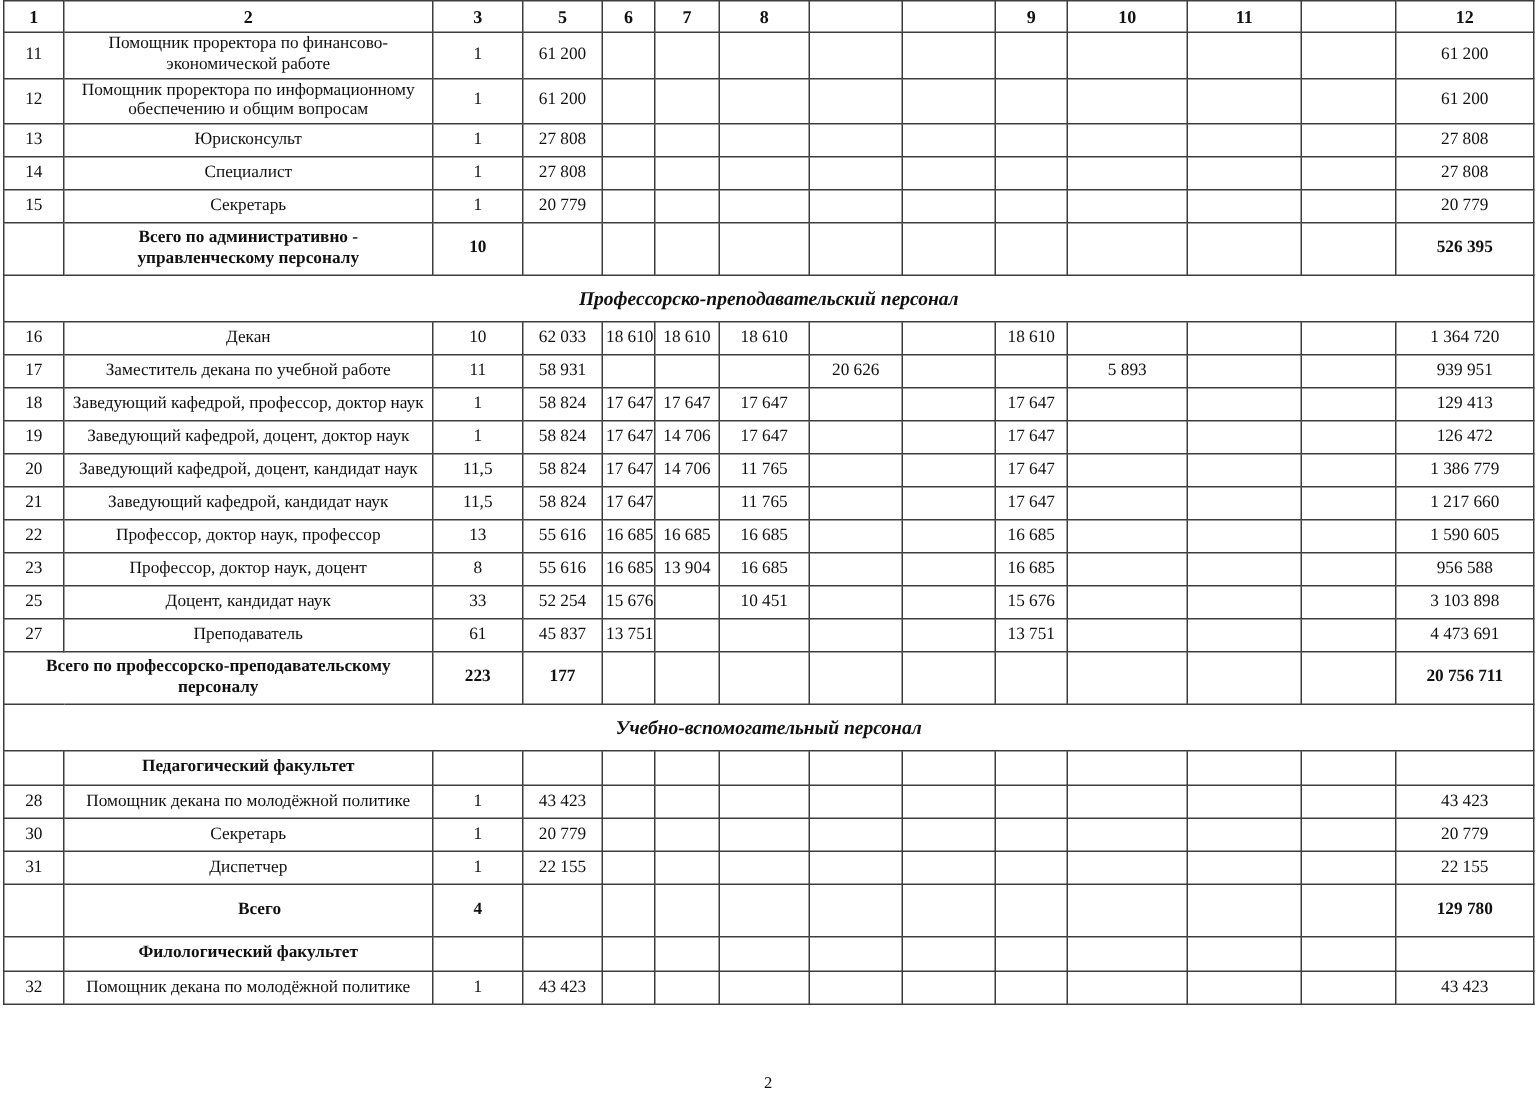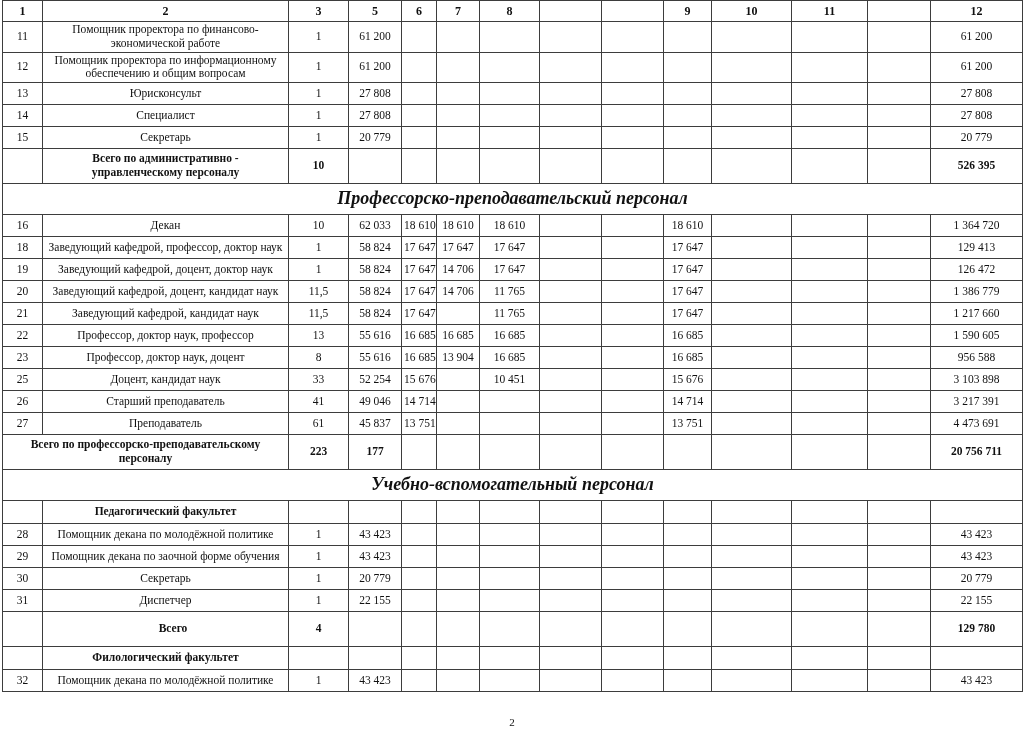--- a/index.html
+++ b/index.html
@@ -35,21 +35,21 @@
   }
   tr.hdr td{
     font-weight:bold;
     font-size:12px;
     height:18px;
   }
   tr.data td{height:19px;}
   tr.section td{
     font-weight:bold;
     font-style:italic;
-    font-size:18px;
+    font-size:13px;
     height:28px;
     white-space:normal;
     text-align:center;
   }
   tr.total td{
     font-weight:bold;
     height:32px;
   }
   tr.total td.name{white-space:normal;margin-top:28px;}
   tr.subheader td{height:20px;margin-left:48px;}
@@ -214,20 +214,36 @@
           <td>18 610</td>
           <td></td>
           <td></td>
           <td>18 610</td>
           <td></td>
           <td></td>
           <td></td>
           <td>1 364 720</td>
         </tr>
         <tr class="data">
+          <td>17</td>
+          <td class="name">Заместитель декана по учебной работе</td>
+          <td>11</td>
+          <td>58 931</td>
+          <td></td>
+          <td></td>
+          <td></td>
+          <td>20 626</td>
+          <td></td>
+          <td></td>
+          <td>5 893</td>
+          <td></td>
+          <td></td>
+          <td>939 951</td>
+        </tr>
+        <tr class="data">
           <td>18</td>
           <td class="name">Заведующий кафедрой, профессор, доктор наук</td>
           <td>1</td>
           <td>58 824</td>
           <td>17 647</td>
           <td>17 647</td>
           <td>17 647</td>
           <td></td>
           <td></td>
           <td>17 647</td>
@@ -326,36 +342,20 @@
           <td>10 451</td>
           <td></td>
           <td></td>
           <td>15 676</td>
           <td></td>
           <td></td>
           <td></td>
           <td>3 103 898</td>
         </tr>
         <tr class="data">
-          <td>26</td>
-          <td class="name">Старший преподаватель</td>
-          <td>41</td>
-          <td>49 046</td>
-          <td>14 714</td>
-          <td></td>
-          <td></td>
-          <td></td>
-          <td></td>
-          <td>14 714</td>
-          <td></td>
-          <td></td>
-          <td></td>
-          <td>3 217 391</td>
-        </tr>
-        <tr class="data">
           <td>27</td>
           <td class="name">Преподаватель</td>
           <td>61</td>
           <td>45 837</td>
           <td>13 751</td>
           <td></td>
           <td></td>
           <td></td>
           <td></td>
           <td>13 751</td>
@@ -394,36 +394,20 @@
           <td></td>
           <td></td>
           <td></td>
           <td></td>
           <td></td>
           <td></td>
         </tr>
         <tr class="data">
           <td>28</td>
           <td class="name">Помощник декана по молодёжной политике</td>
-          <td>1</td>
-          <td>43 423</td>
-          <td></td>
-          <td></td>
-          <td></td>
-          <td></td>
-          <td></td>
-          <td></td>
-          <td></td>
-          <td></td>
-          <td></td>
-          <td>43 423</td>
-        </tr>
-        <tr class="data">
-          <td>29</td>
-          <td class="name">Помощник декана по заочной форме обучения</td>
           <td>1</td>
           <td>43 423</td>
           <td></td>
           <td></td>
           <td></td>
           <td></td>
           <td></td>
           <td></td>
           <td></td>
           <td></td>

